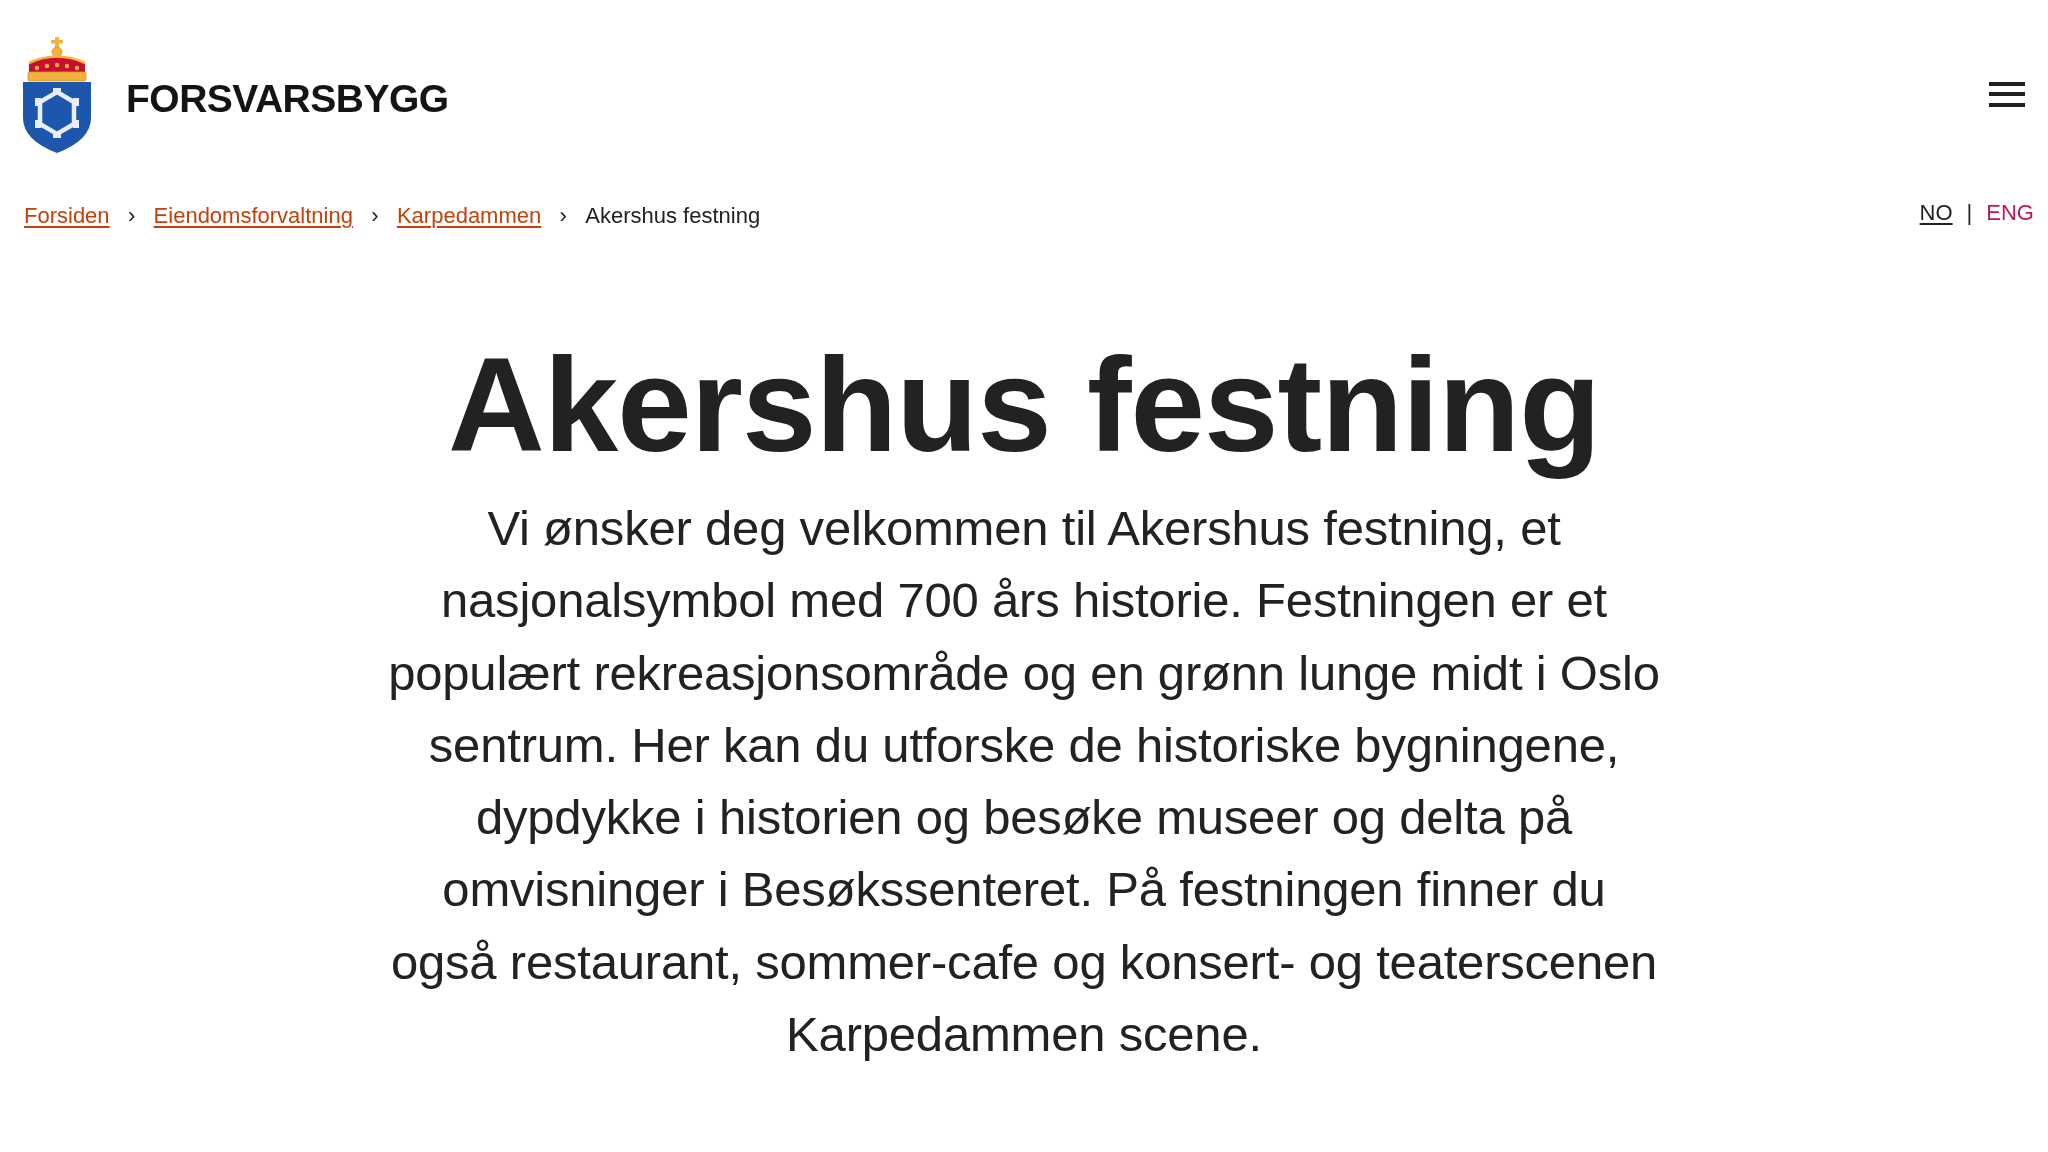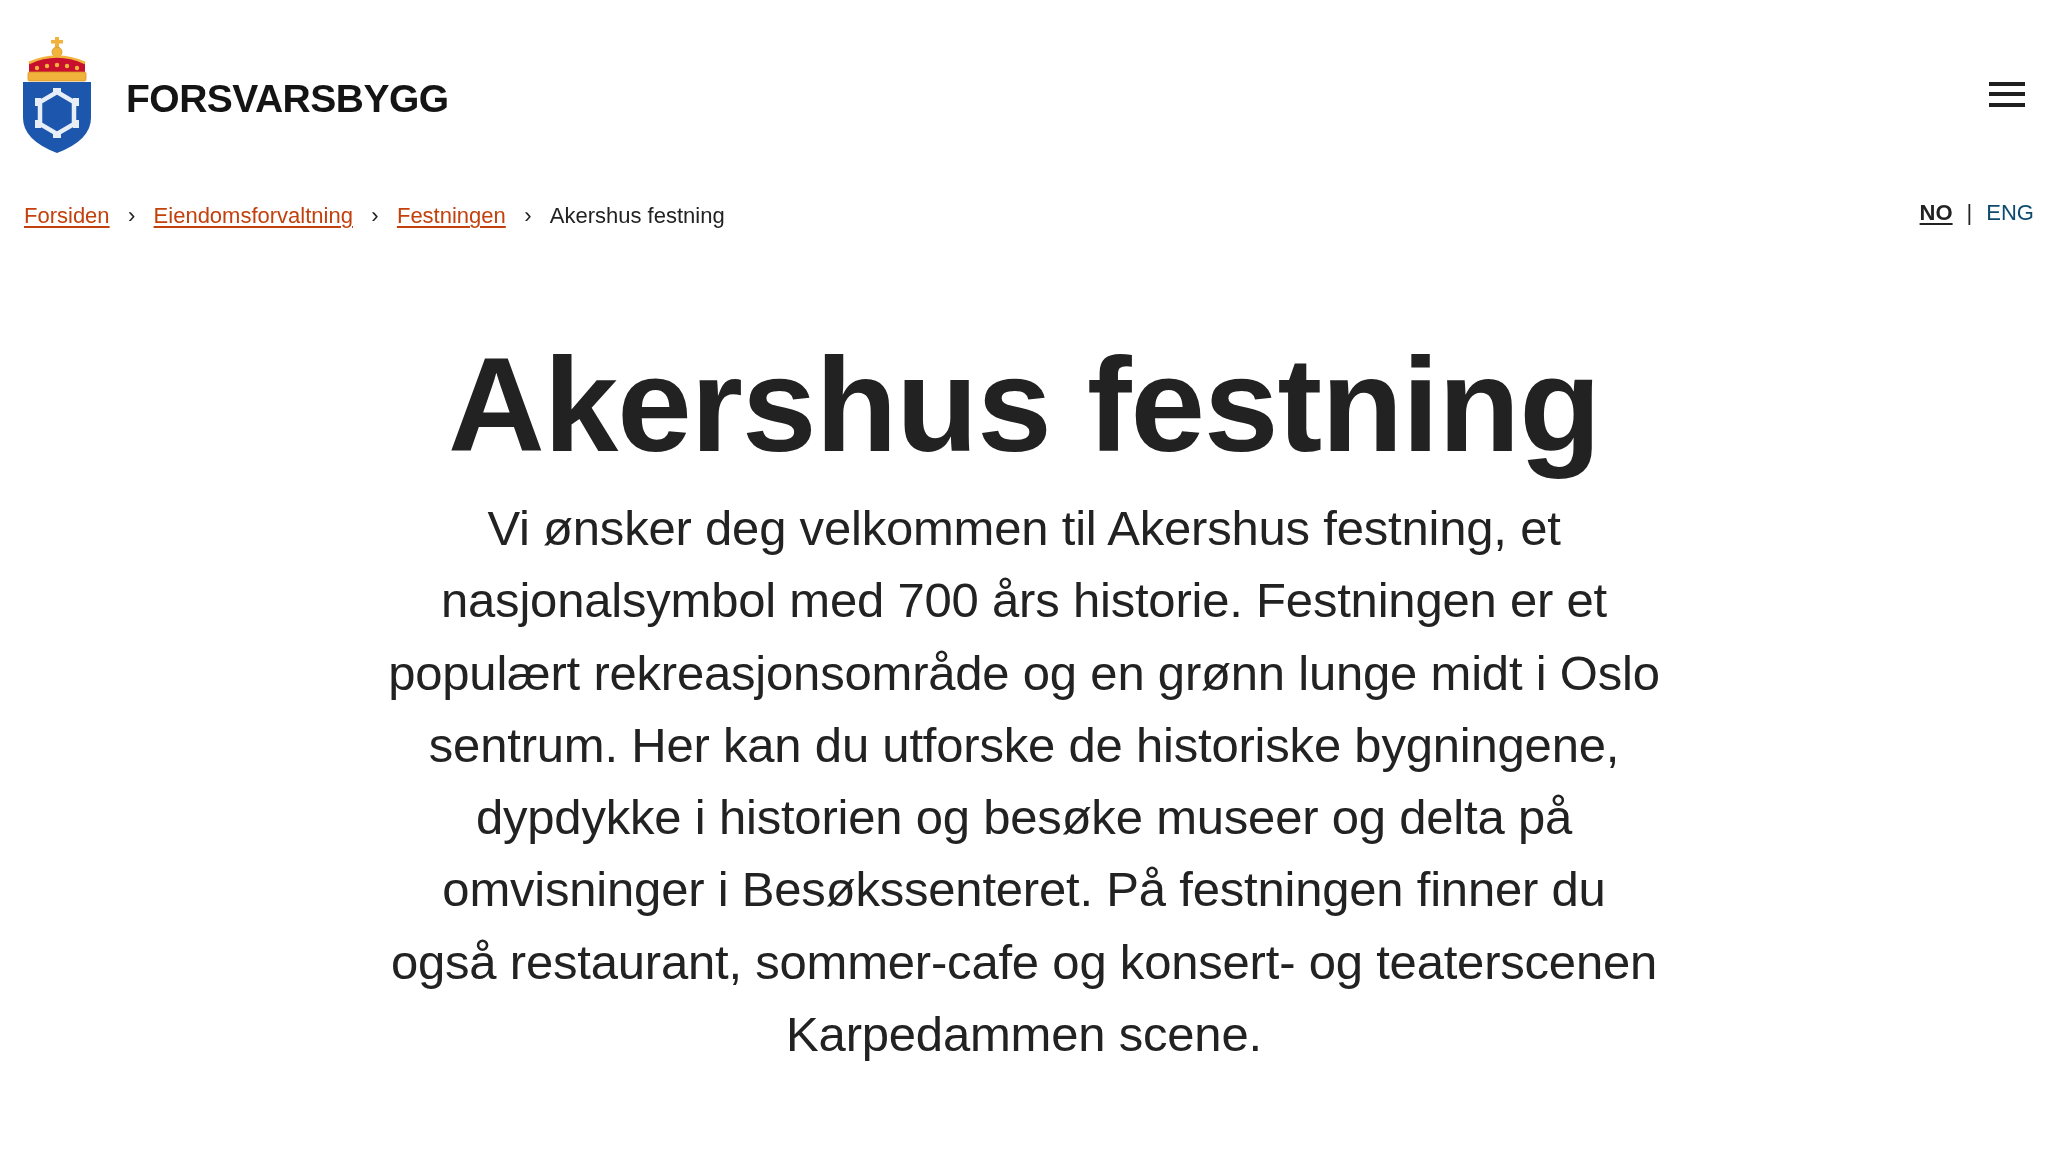--- a/index.html
+++ b/index.html
@@ -95,31 +95,31 @@
     .lang-switch {
       position: absolute;
       right: 14px;
       top: 200px;
       display: flex;
       align-items: center;
       font-size: 22px;
       color: #222222;
     }
     .lang-switch .lang-no {
-      font-weight: 700;
+      font-weight: 400;
       text-decoration: underline;
       text-underline-offset: 3px;
       color: #222222;
     }
     .lang-switch .lang-sep {
       margin: 0 14px;
       color: #222222;
     }
     .lang-switch .lang-en {
-      color: #0c4a6e;
+      color: #be185d;
       text-decoration: none;
     }
 
     .hero {
       position: absolute;
       left: 0;
       top: 330px;
       width: 2048px;
       text-align: center;
     }
@@ -188,21 +188,21 @@
     <span class="bar b2"></span>
     <span class="bar b3"></span>
   </button>
 </header>
 
 <nav class="breadcrumb">
   <a href="#">Forsiden</a>
   <span class="sep">›</span>
   <a href="#">Eiendomsforvaltning</a>
   <span class="sep">›</span>
-  <a href="#">Festningen</a>
+  <a href="#">Karpedammen</a>
   <span class="sep">›</span>
   <span class="current">Akershus festning</span>
 </nav>
 
 <div class="lang-switch">
   <a href="#" class="lang-no">NO</a>
   <span class="lang-sep">|</span>
   <a href="#" class="lang-en">ENG</a>
 </div>
 

